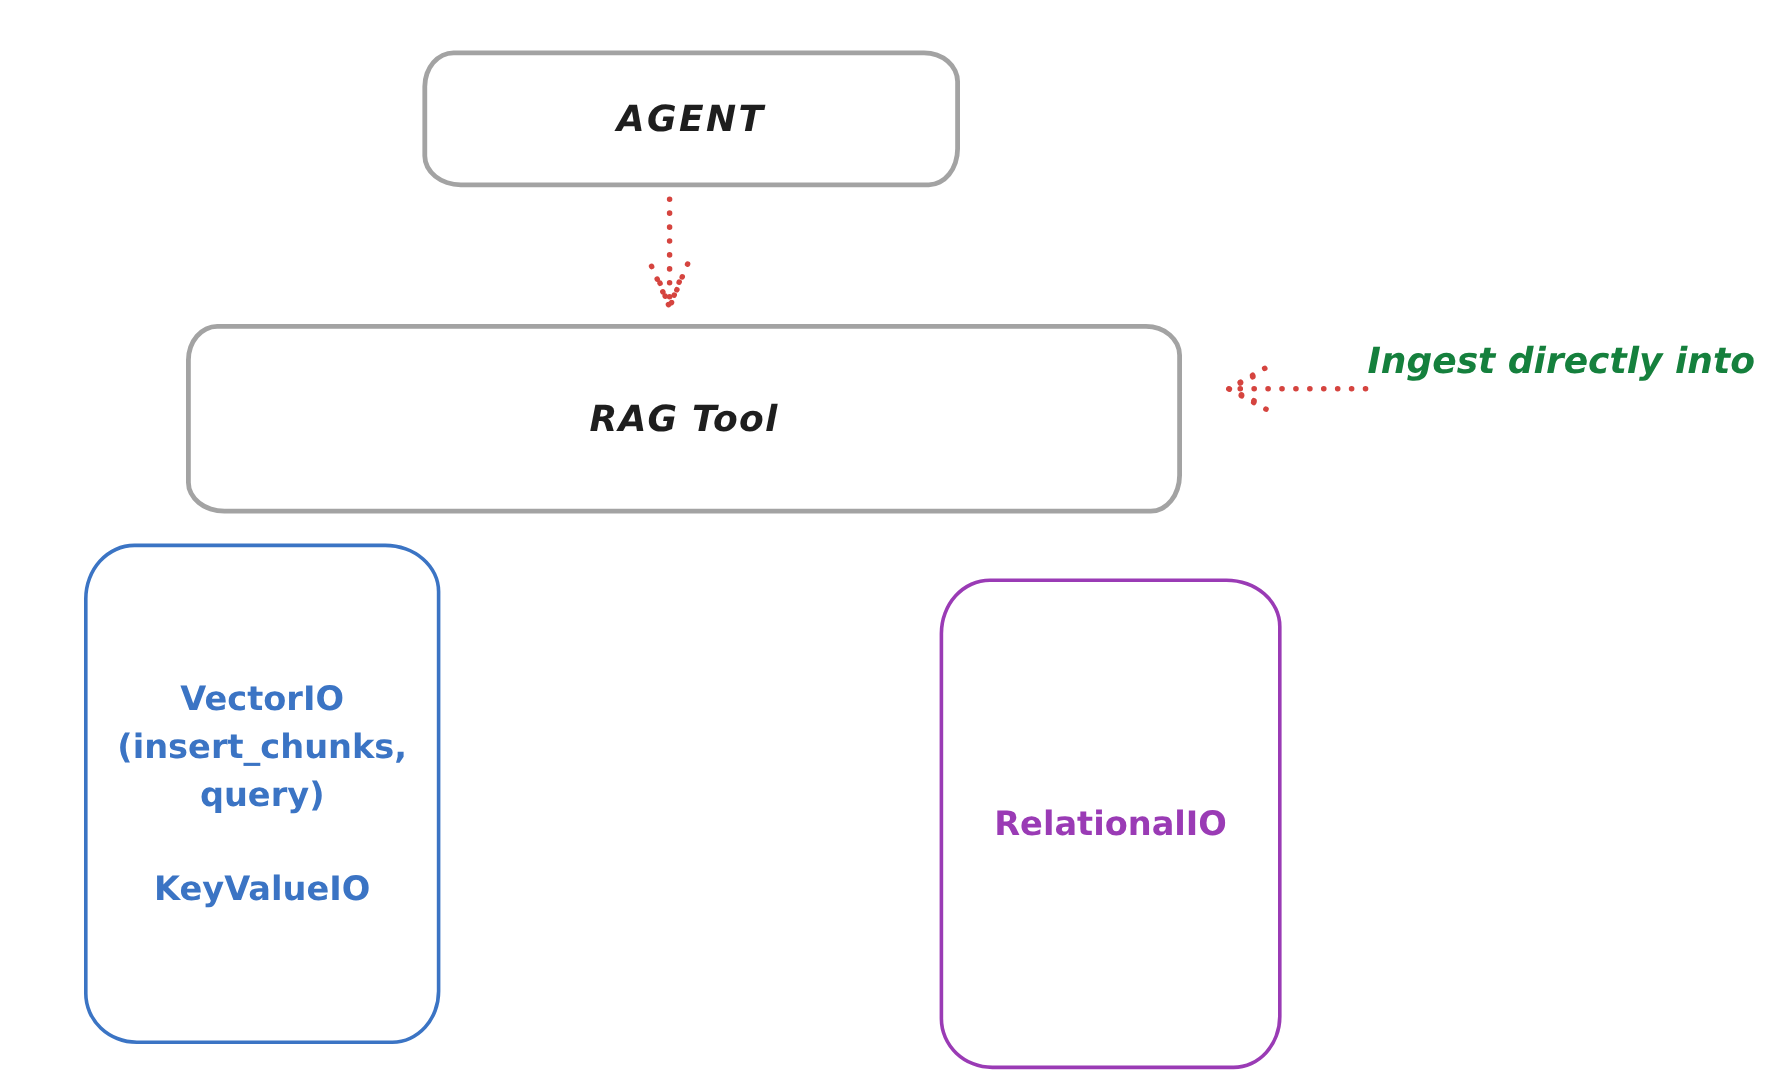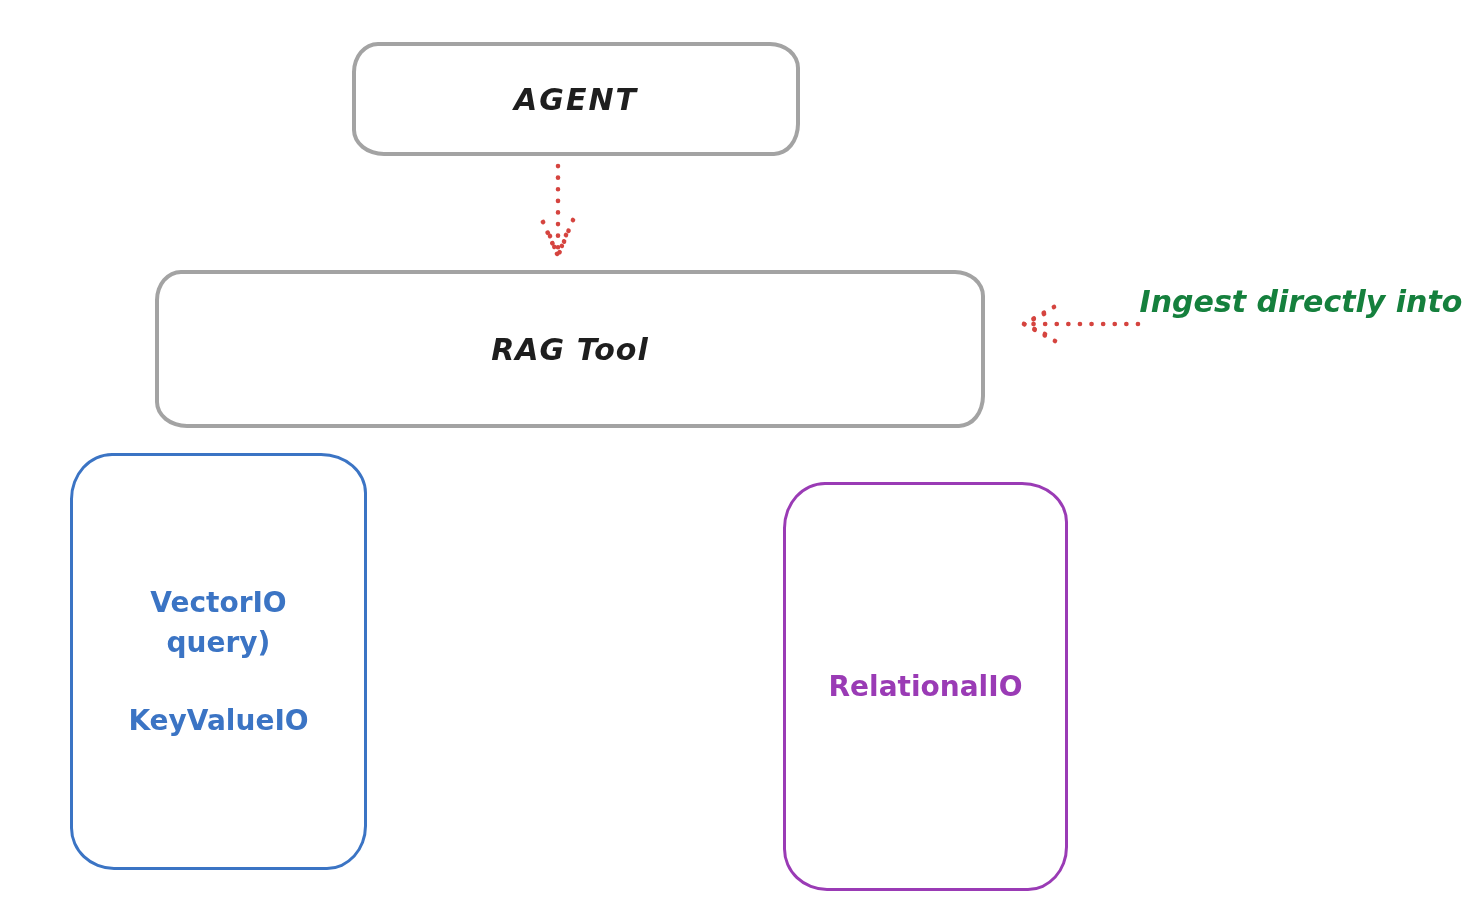--- a/index.html
+++ b/index.html
@@ -114,20 +114,21 @@
       <path d="M33 38 L12 28"></path>
     </g>
   </svg>
 
   <div class="annotation">
     <div>Ingest directly into</div>
   </div>
 
   <div class="node io-box box-vector">
     <div class="line">VectorIO</div>
+    <div class="line">(insert_chunks,</div>
     <div class="line">query)</div>
     <div class="line index-name">KeyValueIO</div>
   </div>
 
 
   <div class="node io-box box-relational">
     <div class="line">RelationalIO</div>
   </div>
 
 </div>

